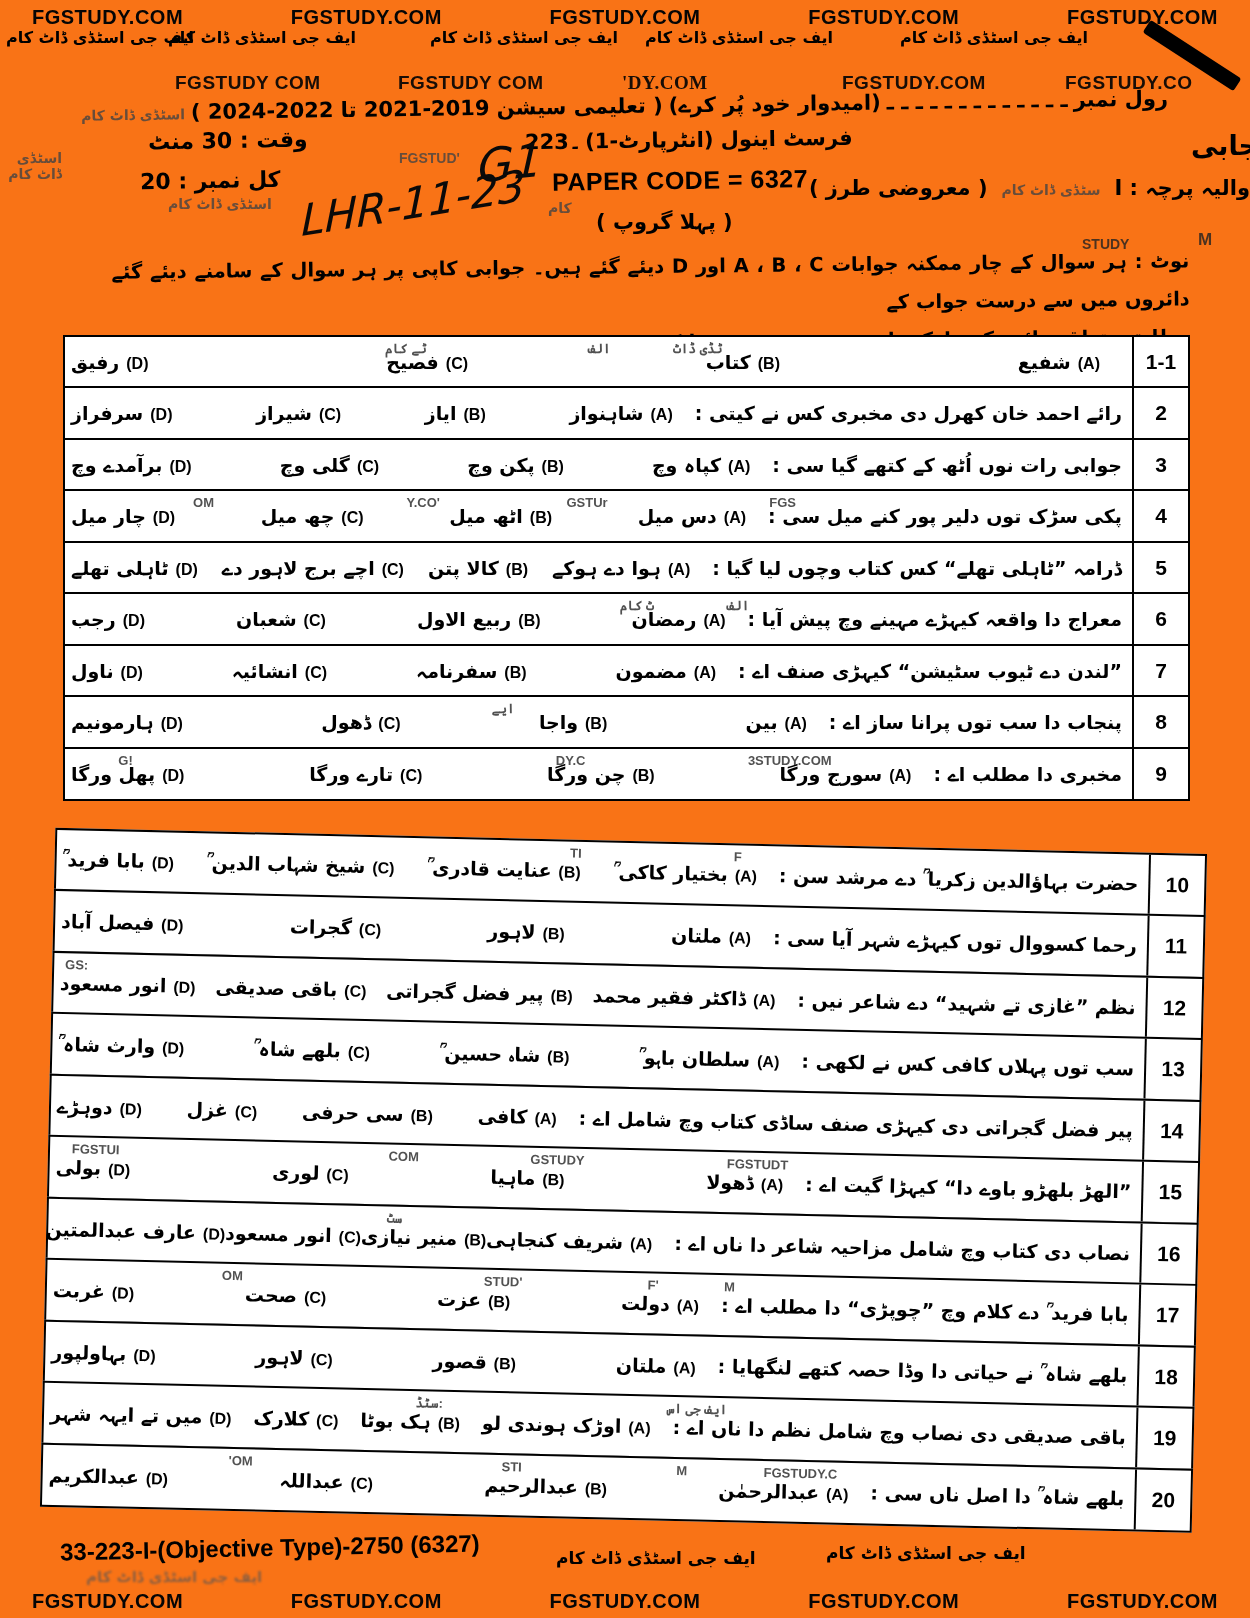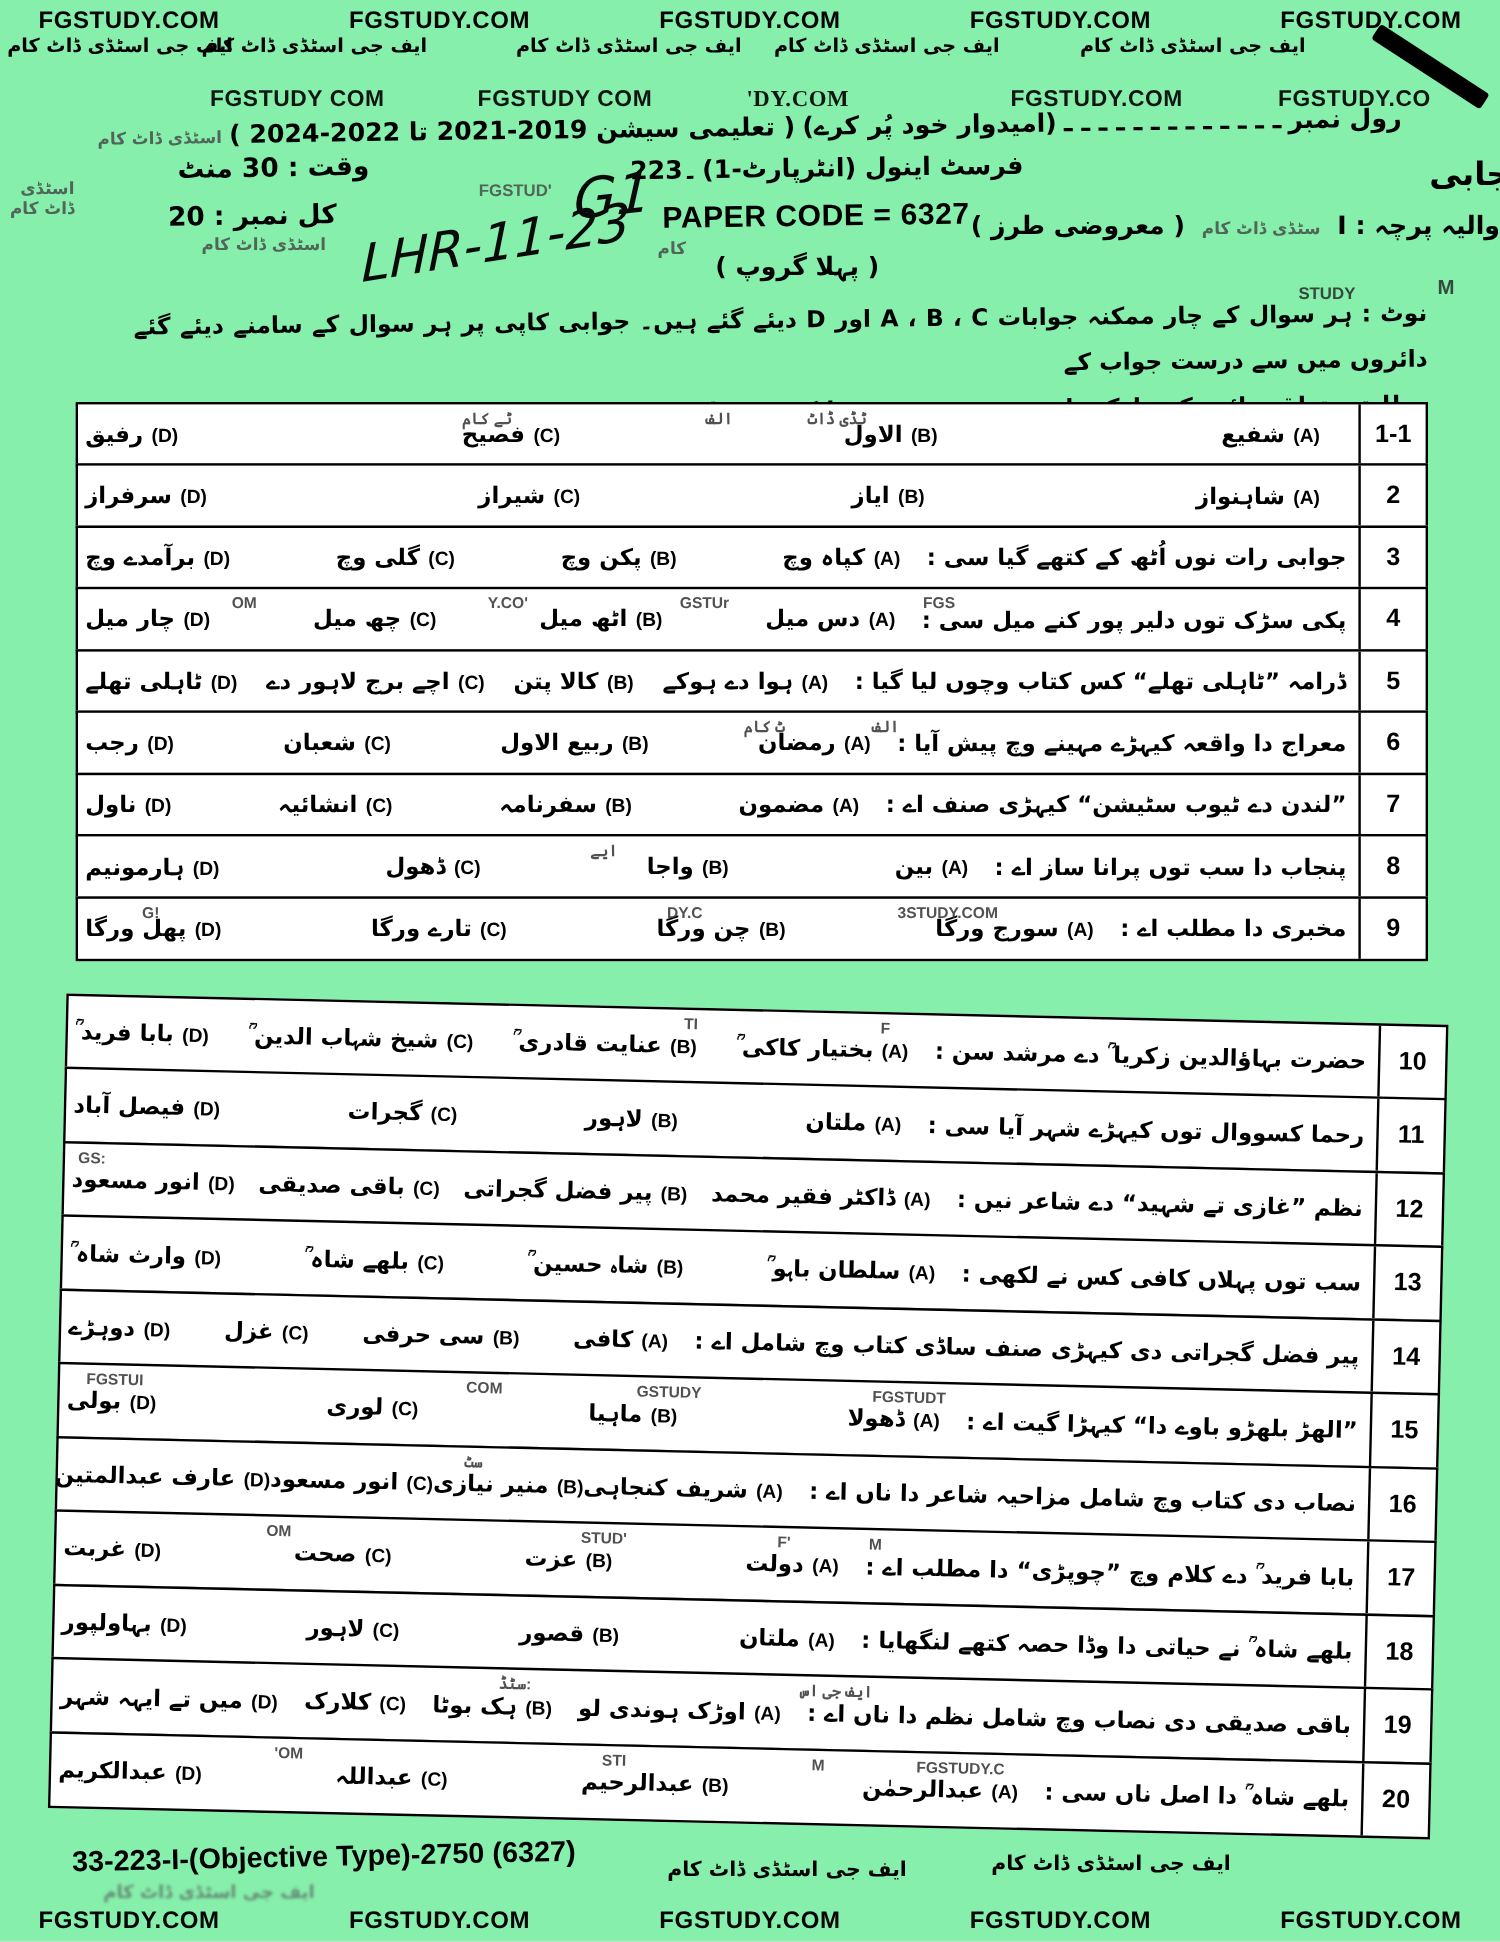--- a/index.html
+++ b/index.html
@@ -1,16 +1,16 @@
 <!DOCTYPE html>
 <html lang="ur"><head>
 <meta charset="utf-8">
 <style>
   html,body{margin:0;padding:0;background:#e8e8e8;}
-  .page{position:relative;width:1250px;height:1618px;background:#86efac;margin:0 auto;
+  .page{position:relative;width:1250px;height:1618px;background:#f97316;margin:0 auto;
         overflow:hidden;font-family:"DejaVu Sans",sans-serif;color:#000;}
   
   .band{position:absolute;left:0;width:100%;display:flex;justify-content:space-between;
         padding:0 32px;box-sizing:border-box;}
   .band-top{top:6px;}
   .band-bottom{top:1590px;}
   .wm-latin{font-family:"Liberation Sans",sans-serif;font-weight:700;font-size:20px;
             letter-spacing:.5px;color:#050505;direction:ltr;}
   #wm-urdu-band .wm-urdu{position:absolute;top:0;font-size:16px;font-weight:700;direction:rtl;}
   #wm-urdu-band{position:absolute;top:28px;left:0;width:100%;height:30px;}
@@ -156,39 +156,40 @@
       <div class="qrow">
         <div class="qnum">1-1</div>
         <div class="qline">
           <div class="opts">
             <span class="opt">
               <span class="olabel">(A)</span>
               <span class="otext">شفیع</span>
             </span>
             <span class="opt">
               <span class="olabel">(B)</span>
-              <span class="otext">الاول</span>
+              <span class="otext">کتاب</span>
             </span>
             <span class="opt">
               <span class="olabel">(C)</span>
               <span class="otext">فصیح</span>
             </span>
             <span class="opt">
               <span class="olabel">(D)</span>
               <span class="otext">رفیق</span>
             </span>
           </div>
           <span class="swm" style="left: 57%;">ٹڈی ڈاٹ</span>
           <span class="swm" style="left: 49%;">الف</span>
           <span class="swm" style="left: 30%;">ٹے کام</span>
         </div>
       </div>
       <div class="qrow">
         <div class="qnum">2</div>
         <div class="qline">
+          <span class="qtext">رائے احمد خان کھرل دی مخبری کس نے کیتی :</span>
           <div class="opts">
             <span class="opt">
               <span class="olabel">(A)</span>
               <span class="otext">شاہنواز</span>
             </span>
             <span class="opt">
               <span class="olabel">(B)</span>
               <span class="otext">ایاز</span>
             </span>
             <span class="opt">

